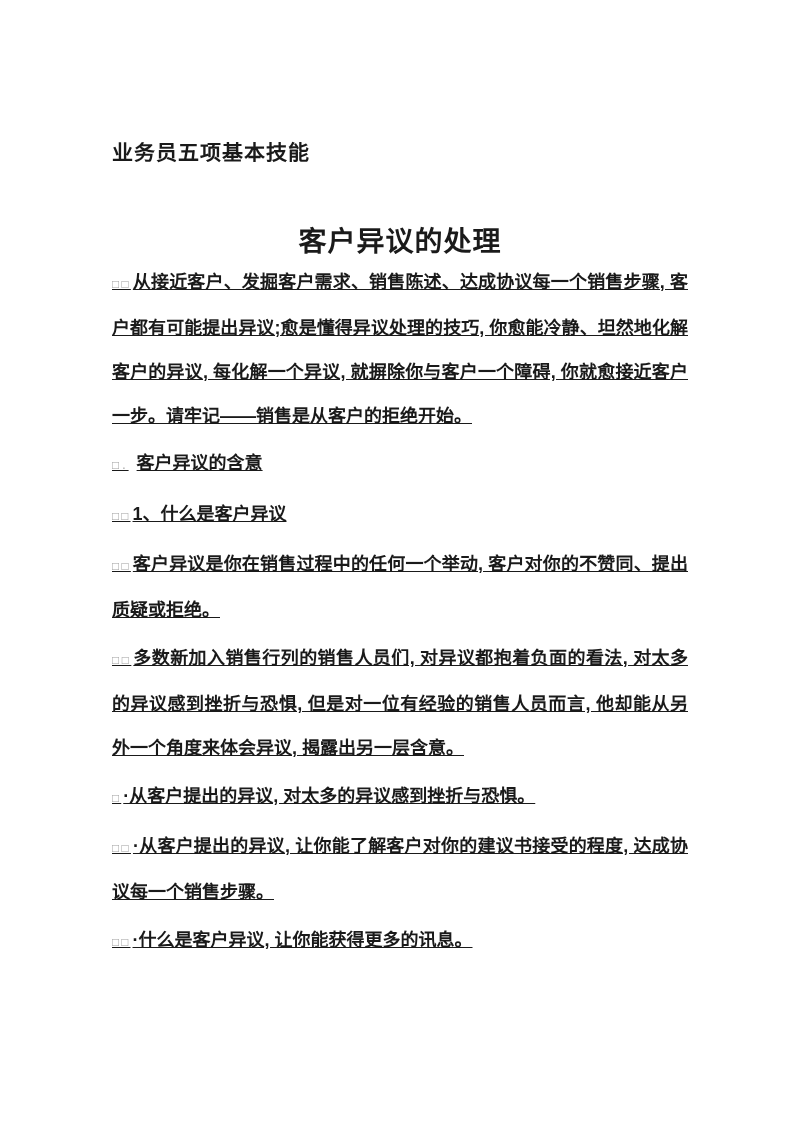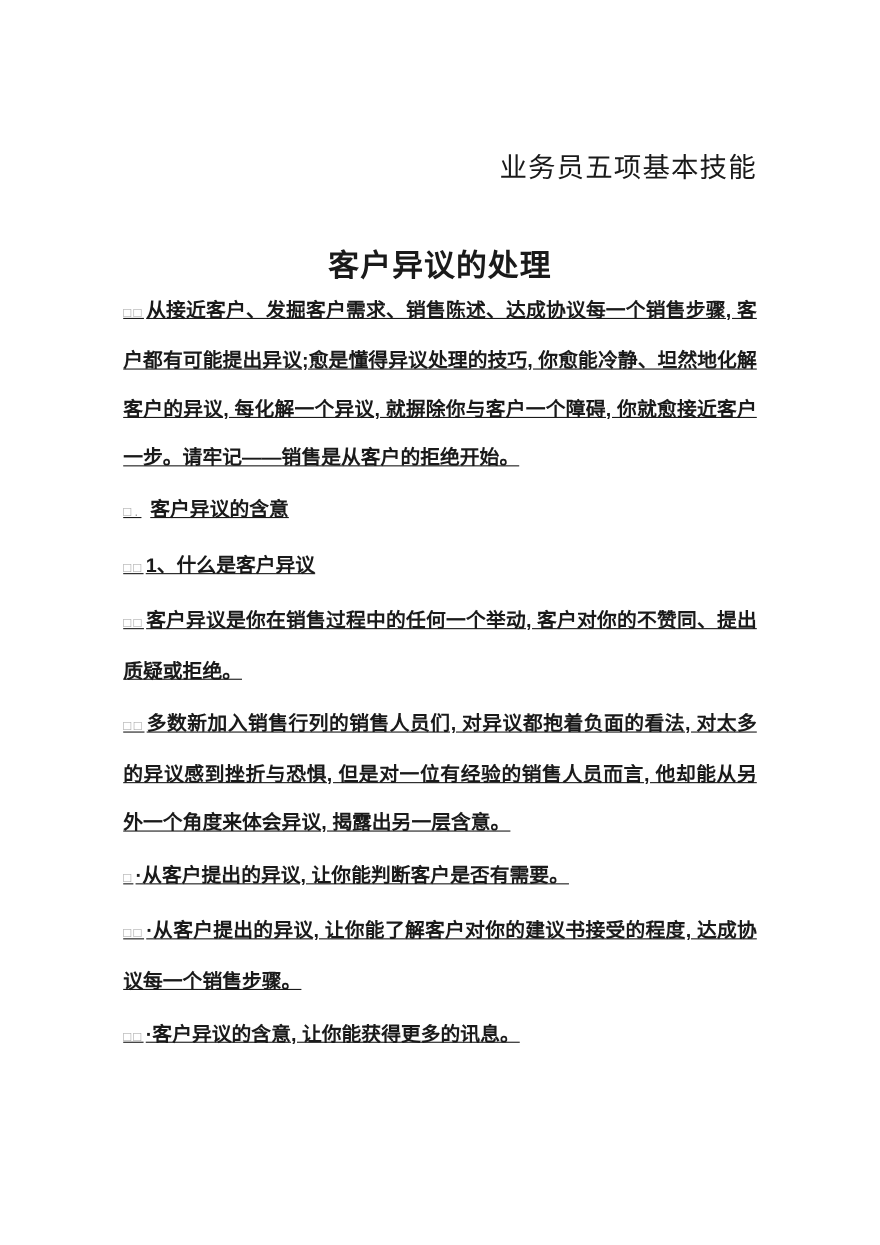--- a/index.html
+++ b/index.html
@@ -15,24 +15,24 @@
     overflow: hidden;
   }
   .page {
     box-sizing: border-box;
     width: 800px;
     height: 1132px;
     padding: 140px 112px 0 112px;
   }
   .doc-title {
     margin: 0;
-    font-size: 25px;
-    font-weight: 400;
+    font-size: 21px;
+    font-weight: 700;
     line-height: 26px;
-    text-align: right;
+    text-align: left;
     letter-spacing: 1px;
   }
   .doc-subtitle {
     margin: 62px 0 0 0;
     font-size: 28px;
     font-weight: 700;
     line-height: 28px;
     text-align: center;
     letter-spacing: 1px;
   }
@@ -83,20 +83,20 @@
 
     <p class="block heading"><span class="ph">□.</span><span>客户异议的含意</span></p>
 
     <p class="block subheading"><span class="ph">□□</span><span>1、什么是客户异议</span></p>
 
     <p class="block para"><span class="ph">□□</span><span>客户异议是你在销售过程中的任何一个举动, 客户对你的不赞同、提出质疑或拒绝。</span></p>
 
 
     <p class="block para"><span class="ph">□□</span><span>多数新加入销售行列的销售人员们, 对异议都抱着负面的看法, 对太多的异议感到挫折与恐惧, 但是对一位有经验的销售人员而言, 他却能从另外一个角度来体会异议, 揭露出另一层含意。</span></p>
 
-    <p class="block bullet"><span class="ph">□</span><span>·从客户提出的异议, 让你能判断客户是否有需要。</span></p>
+    <p class="block bullet"><span class="ph">□</span><span>·从客户提出的异议, 对太多的异议感到挫折与恐惧。</span></p>
 
     <p class="block bullet"><span class="ph">□□</span><span>·从客户提出的异议, 让你能了解客户对你的建议书接受的程度, 达成协议每一个销售步骤。</span></p>
 
-    <p class="block bullet"><span class="ph">□□</span><span>·客户异议的含意, 让你能获得更多的讯息。</span></p>
+    <p class="block bullet"><span class="ph">□□</span><span>·什么是客户异议, 让你能获得更多的讯息。</span></p>
 
   </div>
 </div>
 
 </body></html>

